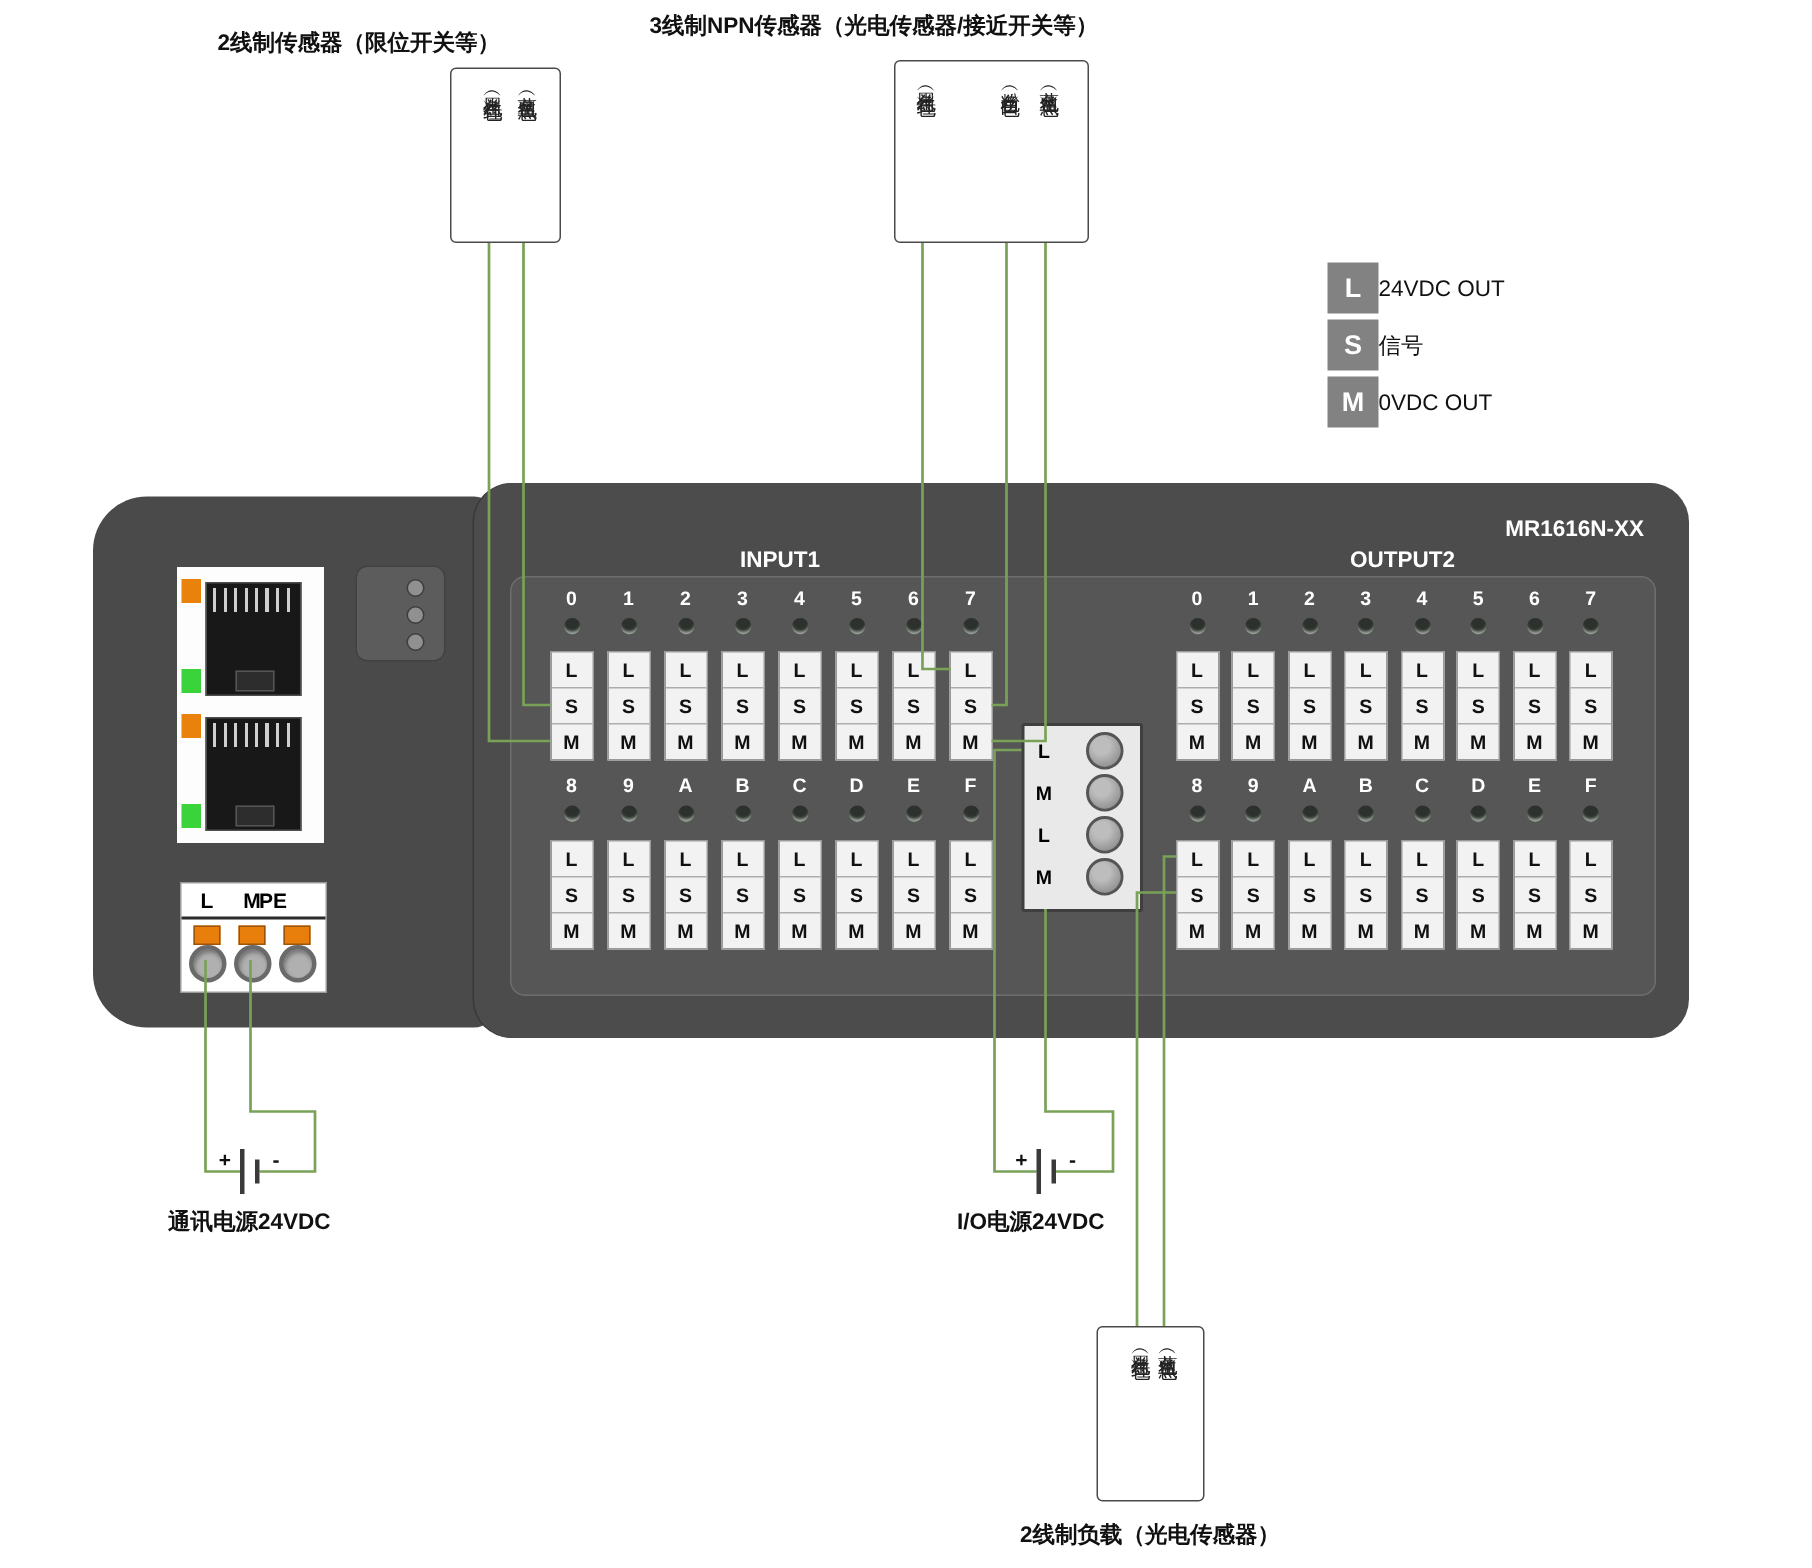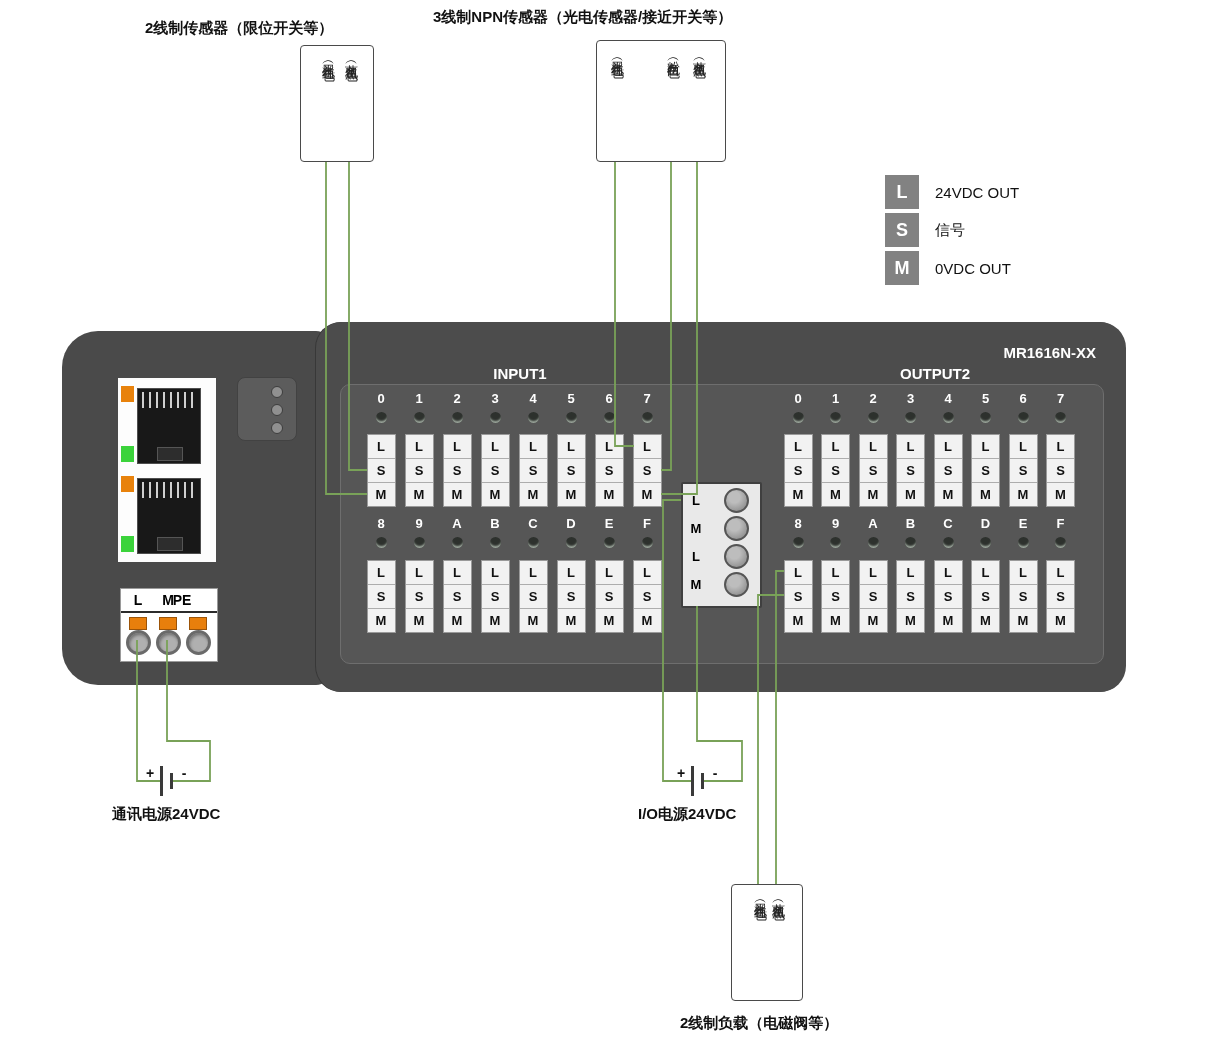--- a/index.html
+++ b/index.html
@@ -5,21 +5,21 @@
   html,body{margin:0;padding:0;background:#fff;}
   body{font-family:"Liberation Sans","DejaVu Sans",sans-serif;}
   #stage{position:relative;width:1208px;height:1045px;background:#fff;overflow:hidden;}
   .title{position:absolute;font-weight:bold;font-size:15px;color:#111;z-index:40;white-space:nowrap;}
   
   .wirebox{position:absolute;background:#fff;border:1.5px solid #4a4a4a;border-radius:4px;z-index:40;}
   .vtext{position:absolute;writing-mode:vertical-rl;text-orientation:mixed;font-size:13px;color:#222;letter-spacing:1px;white-space:nowrap;}
   
   .legend-row{position:absolute;display:flex;align-items:center;z-index:40;}
   .legend-key{width:34px;height:34px;background:#828282;color:#fff;font-weight:bold;font-size:18px;text-align:center;line-height:34px;}
-  .legend-desc{font-size:15px;color:#111;margin-left:16px;}
+  .legend-desc{font-size:15px;color:#111;}
   
   .dev-left{position:absolute;left:62px;top:331px;width:268px;height:354px;background:#4a4a4a;border-radius:36px 14px 14px 36px;z-index:1;}
   .dev-main{position:absolute;left:316px;top:322px;width:810px;height:370px;background:#4c4c4c;border-radius:26px;box-shadow:-1px 0 0 #383838;z-index:1;}
   .panel{position:absolute;left:340px;top:384px;width:762px;height:278px;background:#565656;border:1px solid #6e6e6e;border-radius:10px;z-index:2;}
   .dev-text{position:absolute;color:#fff;font-weight:bold;font-size:15px;z-index:3;white-space:nowrap;}
   
   .eth-panel{position:absolute;left:118px;top:378px;width:98px;height:184px;background:#fdfdfd;z-index:2;}
   .jack{position:absolute;width:62px;height:74px;background:#181818;border:1px solid #4e4e4e;z-index:3;}
   .pins{position:absolute;left:4px;top:3px;width:52px;height:16px;background:repeating-linear-gradient(90deg,#cfcfcf 0 2px,transparent 2px 7px);}
   .latch{position:absolute;left:19px;bottom:2px;width:24px;height:12px;background:#2d2d2d;border:1px solid #555;}
@@ -381,20 +381,20 @@
     <line class="plate" x1="702.5" y1="773" x2="702.5" y2="789"></line>
   </svg>
 
   <div class="pm" style="left:143px;top:765px;">+</div>
   <div class="pm" style="left:177px;top:765px;">-</div>
   <div class="pm" style="left:674px;top:765px;">+</div>
   <div class="pm" style="left:708px;top:765px;">-</div>
 
   <div class="title" style="left:112px;top:805px;">通讯电源24VDC</div>
   <div class="title" style="left:638px;top:805px;">I/O电源24VDC</div>
-  <div class="title" style="left:680px;top:1014px;">2线制负载（电磁阀等）</div>
+  <div class="title" style="left:680px;top:1014px;">2线制负载（光电传感器）</div>
 
   <div class="wirebox" style="left:731px;top:884px;width:70px;height:115px;">
     <span class="vtext" style="left:19px;top:8px;">黑色（红色）</span>
     <span class="vtext" style="left:37px;top:8px;">蓝色（黑色）</span>
   </div>
 
 </div>
 
 </body></html>

